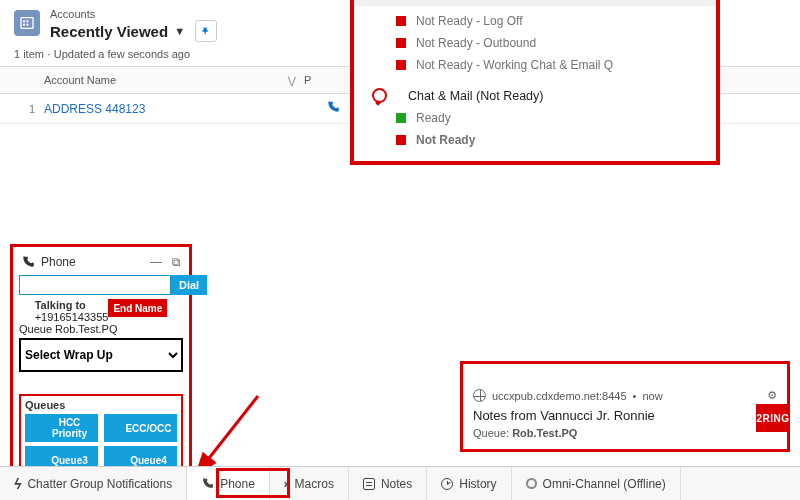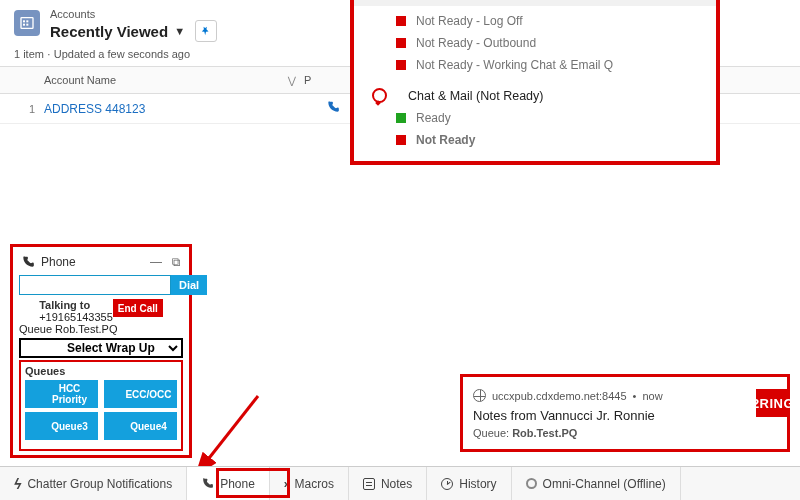--- a/index.html
+++ b/index.html
@@ -45,40 +45,40 @@
   .sp-titlebar .spacer{flex:1;}
   .sp-titlebar .winbtn{ width:14px; text-align:center; color:#666; cursor:pointer; font-size:12px;}
   .dialrow{ display:flex; margin-bottom:4px;align-items:center;}
   .dialrow input{ flex:1; height:20px; border:1px solid #1496c8; padding:0 4px; font-size:11px; outline:none;}
   .bluebtn{ background:#14a0dd; color:#fff; font-size:11px; font-weight:700; padding:2px 8px; border:none; cursor:pointer; height:20px;}
   .redbtn{ background:#d80000; color:#fff; font-size:10px; font-weight:700; padding:2px 5px; border:none; cursor:pointer; height:18px;}
   .talking{ display:flex; justify-content:center; align-items:flex-start;}
   .talking .lbl{ font-size:11px; font-weight:700;}
   .callnum{ font-size:11px; color:#222;}
   .qline{ font-size:11px; color:#222; margin-bottom:3px;}
-  .wrap-select{ width:100%; height:20px; border:2px solid #000; font-size:12px; font-weight:600; background:#fff; cursor:pointer; margin-bottom:0;padding-left:42px;}
+  .wrap-select{ width:100%; height:34px; border:2px solid #000; font-size:12px; font-weight:600; background:#fff; cursor:pointer; margin-bottom:20px;}
   .queues-box{ border:2px solid #d80000; padding:3px 4px 5px 4px; margin-top:2px;}
   .queues-title{ font-size:11px; font-weight:700; margin-bottom:3px;}
   .qrow{ display:flex; gap:6px; margin-bottom:4px;}
   .qbtn{ flex:1; background:#14a0dd; color:#fff; border:none; font-size:10px; font-weight:700; height:28px; cursor:pointer;padding-left:16px;}
 
   
   .arrow{ position:absolute; left:198px; top:388px; pointer-events:none;}
   .arrow svg{ overflow:visible;}
 
   
-  .toast{ position:absolute; right:10px; bottom:48px; width:330px; border:3px solid #d80000; background:#fff; padding:12px 10px 10px 10px;}
+  .toast{ position:absolute; right:10px; bottom:48px; width:330px; border:3px solid #d80000; background:#fff; padding:25px 10px 10px 10px;}
   .toast-top{ display:flex; align-items:center; gap:6px; font-size:11px; color:#555;}
   .toast-top .globe{ width:13px;height:13px; border:1.5px solid #666; border-radius:50%; position:relative;}
   .toast-top .globe::before{content:"";position:absolute;left:50%;top:0;bottom:0;width:1px;background:#666;}
   .toast-top .globe::after{content:"";position:absolute;top:50%;left:0;right:0;height:1px;background:#666;}
   .toast-top .gear{ margin-left:auto; color:#666; cursor:pointer;}
   .toast-title{ font-size:13px; color:#222; margin-top:6px;}
   .toast-sub{ font-size:11px; color:#555; margin-top:4px;}
-  .toast-brand{ position:absolute; right:-3px; top:12px; width:34px; height:28px; background:#d80000; color:#fff; font-size:13px; font-weight:700; display:flex; align-items:center; justify-content:center; letter-spacing:0.5px;}
+  .toast-brand{ position:absolute; right:-3px; top:40px; width:34px; height:28px; background:#d80000; color:#fff; font-size:10px; font-weight:700; display:flex; align-items:center; justify-content:center; letter-spacing:0.5px;}
 
   
   .utilbar{ position:absolute; left:0; right:0; bottom:0; height:34px; background:#f7f7f7; border-top:1px solid #ccc; display:flex; align-items:stretch; font-size:12px;}
   .utilbar .item{ display:flex; align-items:center; gap:6px; padding:0 14px; border-right:1px solid #ddd; color:#444; cursor:pointer; background:#f7f7f7;}
   .utilbar .item.active{ background:#fff; }
   .utilbar svg{ width:13px; height:13px; fill:#444;}
   .utilbar .phone-item{ position:relative;}
   .phone-outline{ position:absolute; left:216px; bottom:2px; width:74px; height:30px; border:3px solid #d80000; pointer-events:none;}
   .omni-dot{ width:11px;height:11px;border:2px solid #888;border-radius:50%; display:inline-block;}
   .bolt{ font-size:14px; font-style:italic; font-weight:700;}
@@ -174,21 +174,21 @@
   </div>
   <div class="dialrow">
     <input type="text" style="">
     <button class="bluebtn">Dial</button>
   </div>
   <div class="talking">
     <div>
       <div class="lbl">Talking to</div>
       <div class="callnum">+19165143355</div>
     </div>
-    <button class="redbtn">End Call</button>
+    <button class="redbtn">End Name</button>
   </div>
   <div class="qline"><span>Queue</span> <span>Rob.Test.PQ</span></div>
   <select class="wrap-select">
     <option>Select Wrap Up</option>
   </select>
   <div class="queues-box">
     <div class="queues-title">Queues</div>
     <div class="qrow">
       <button class="qbtn">HCC Priority</button>
       <button class="qbtn">ECC/OCC</button>

